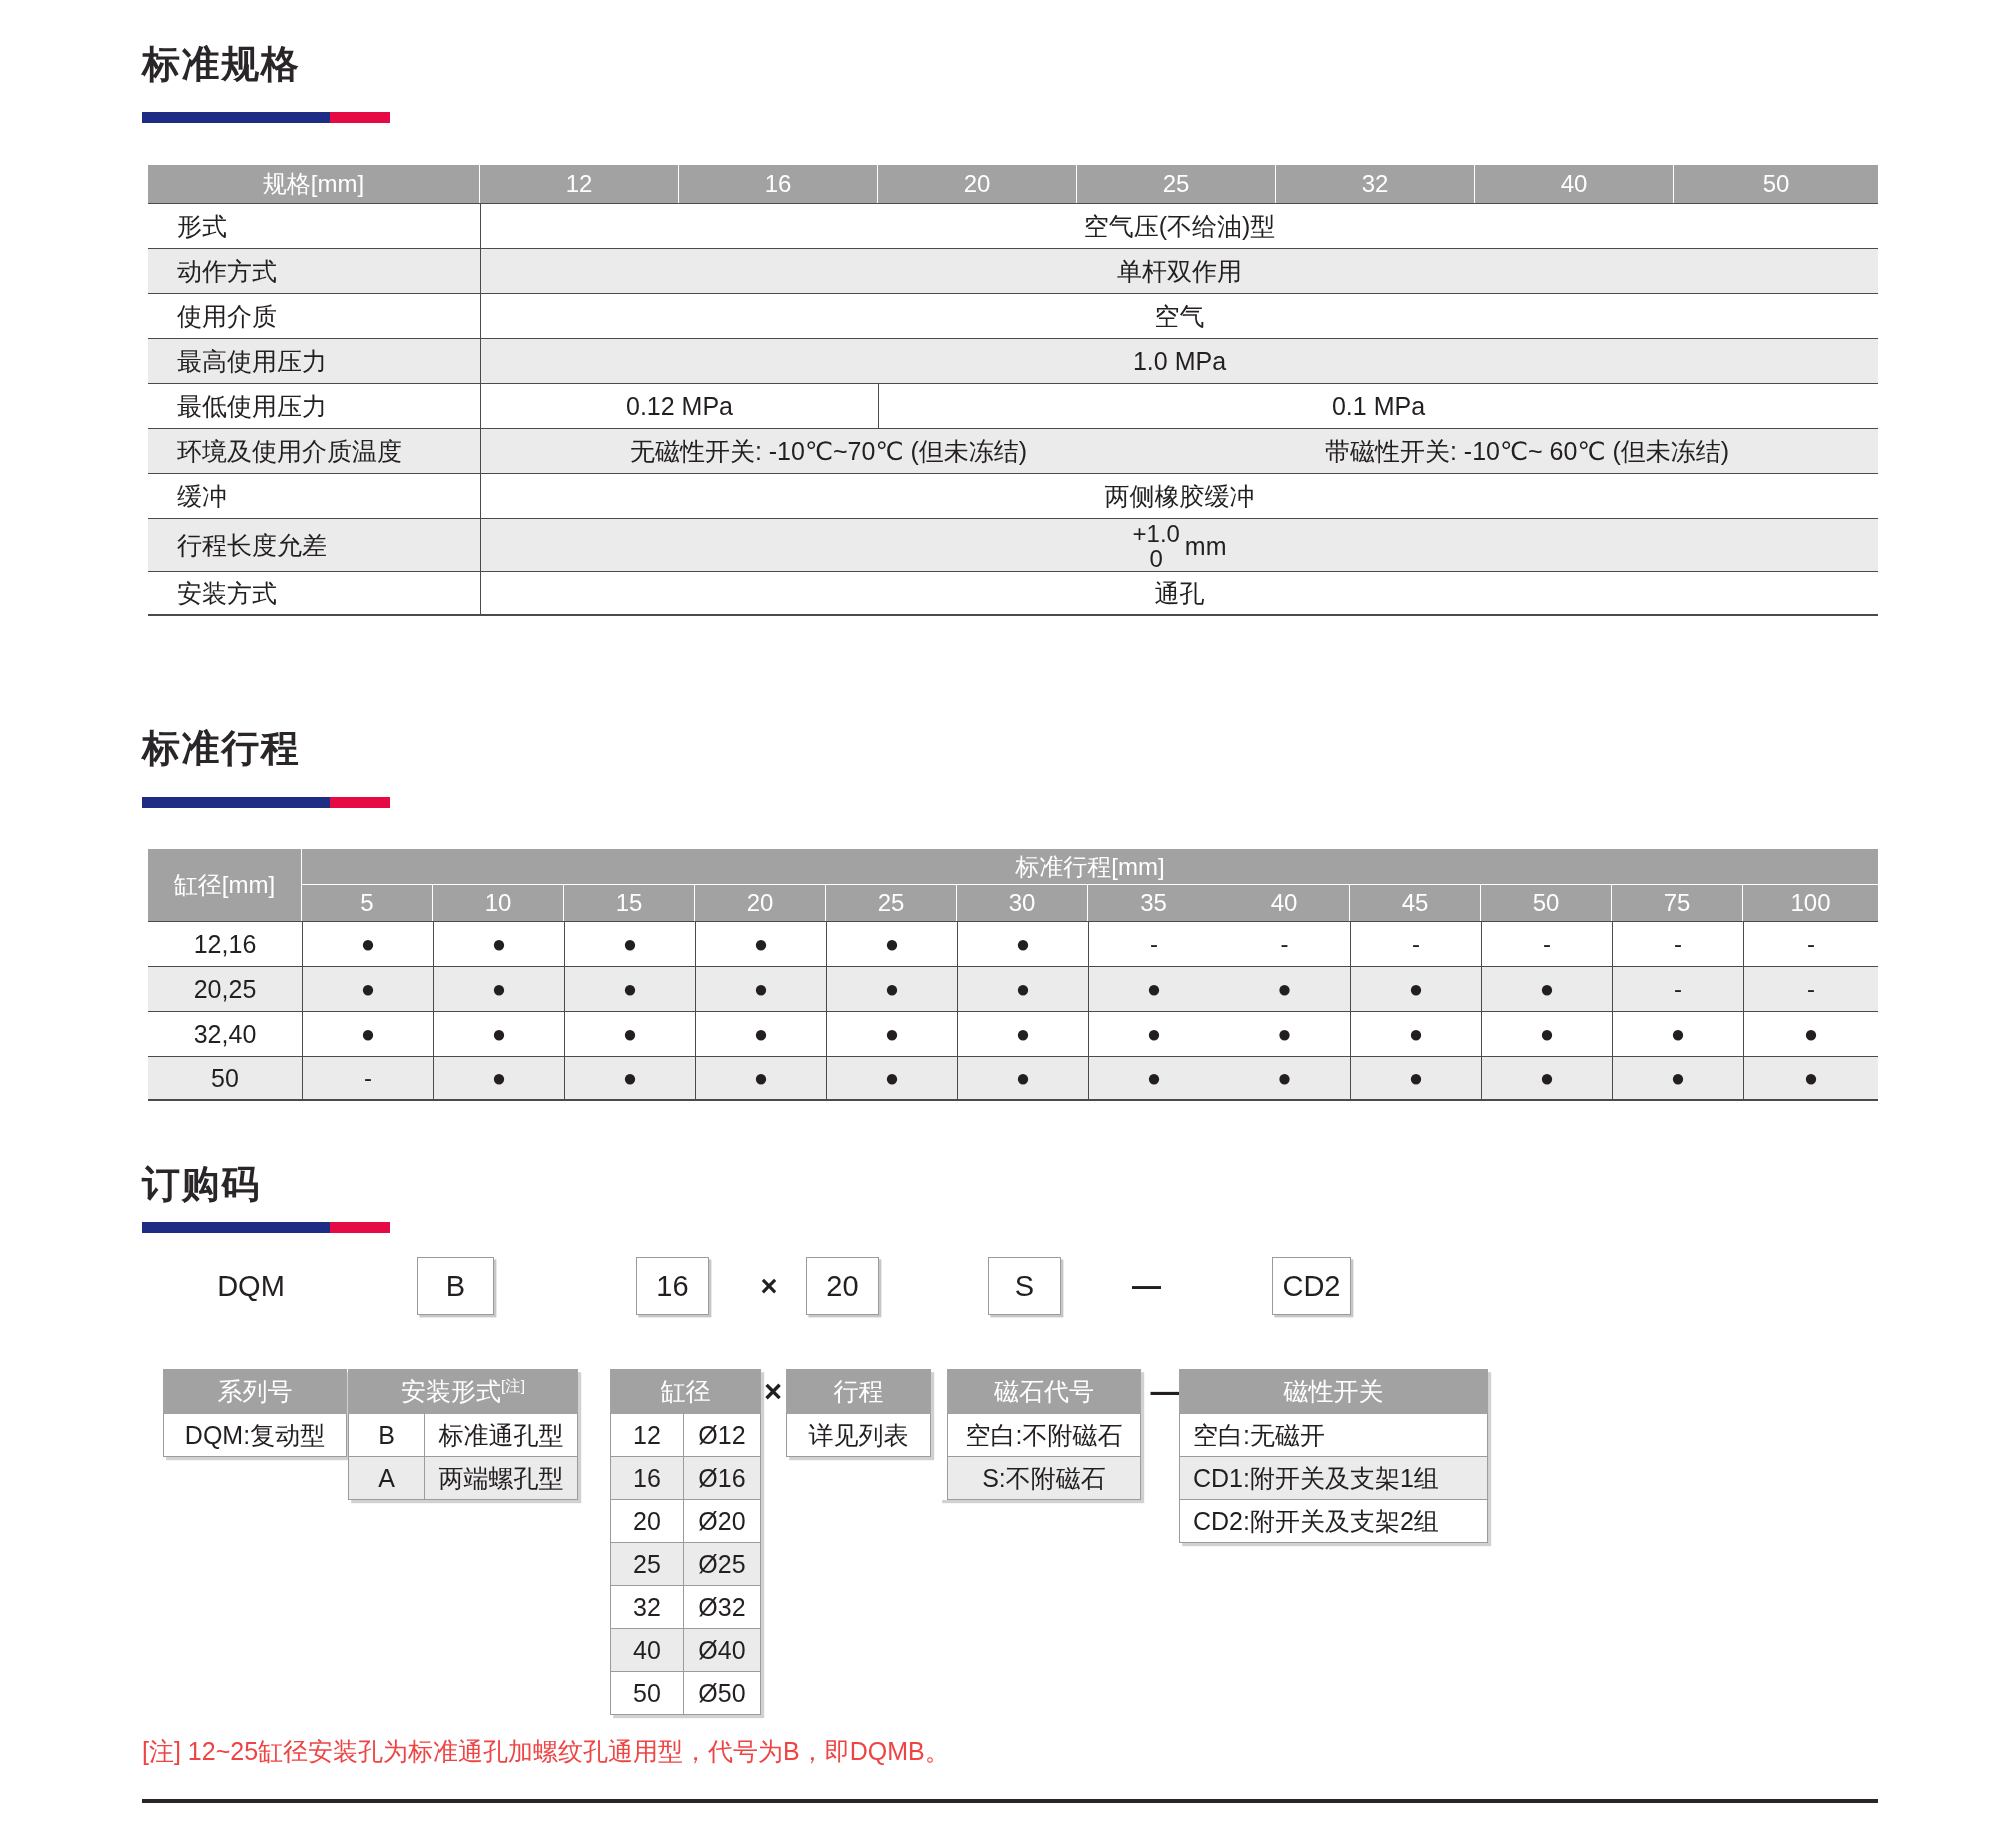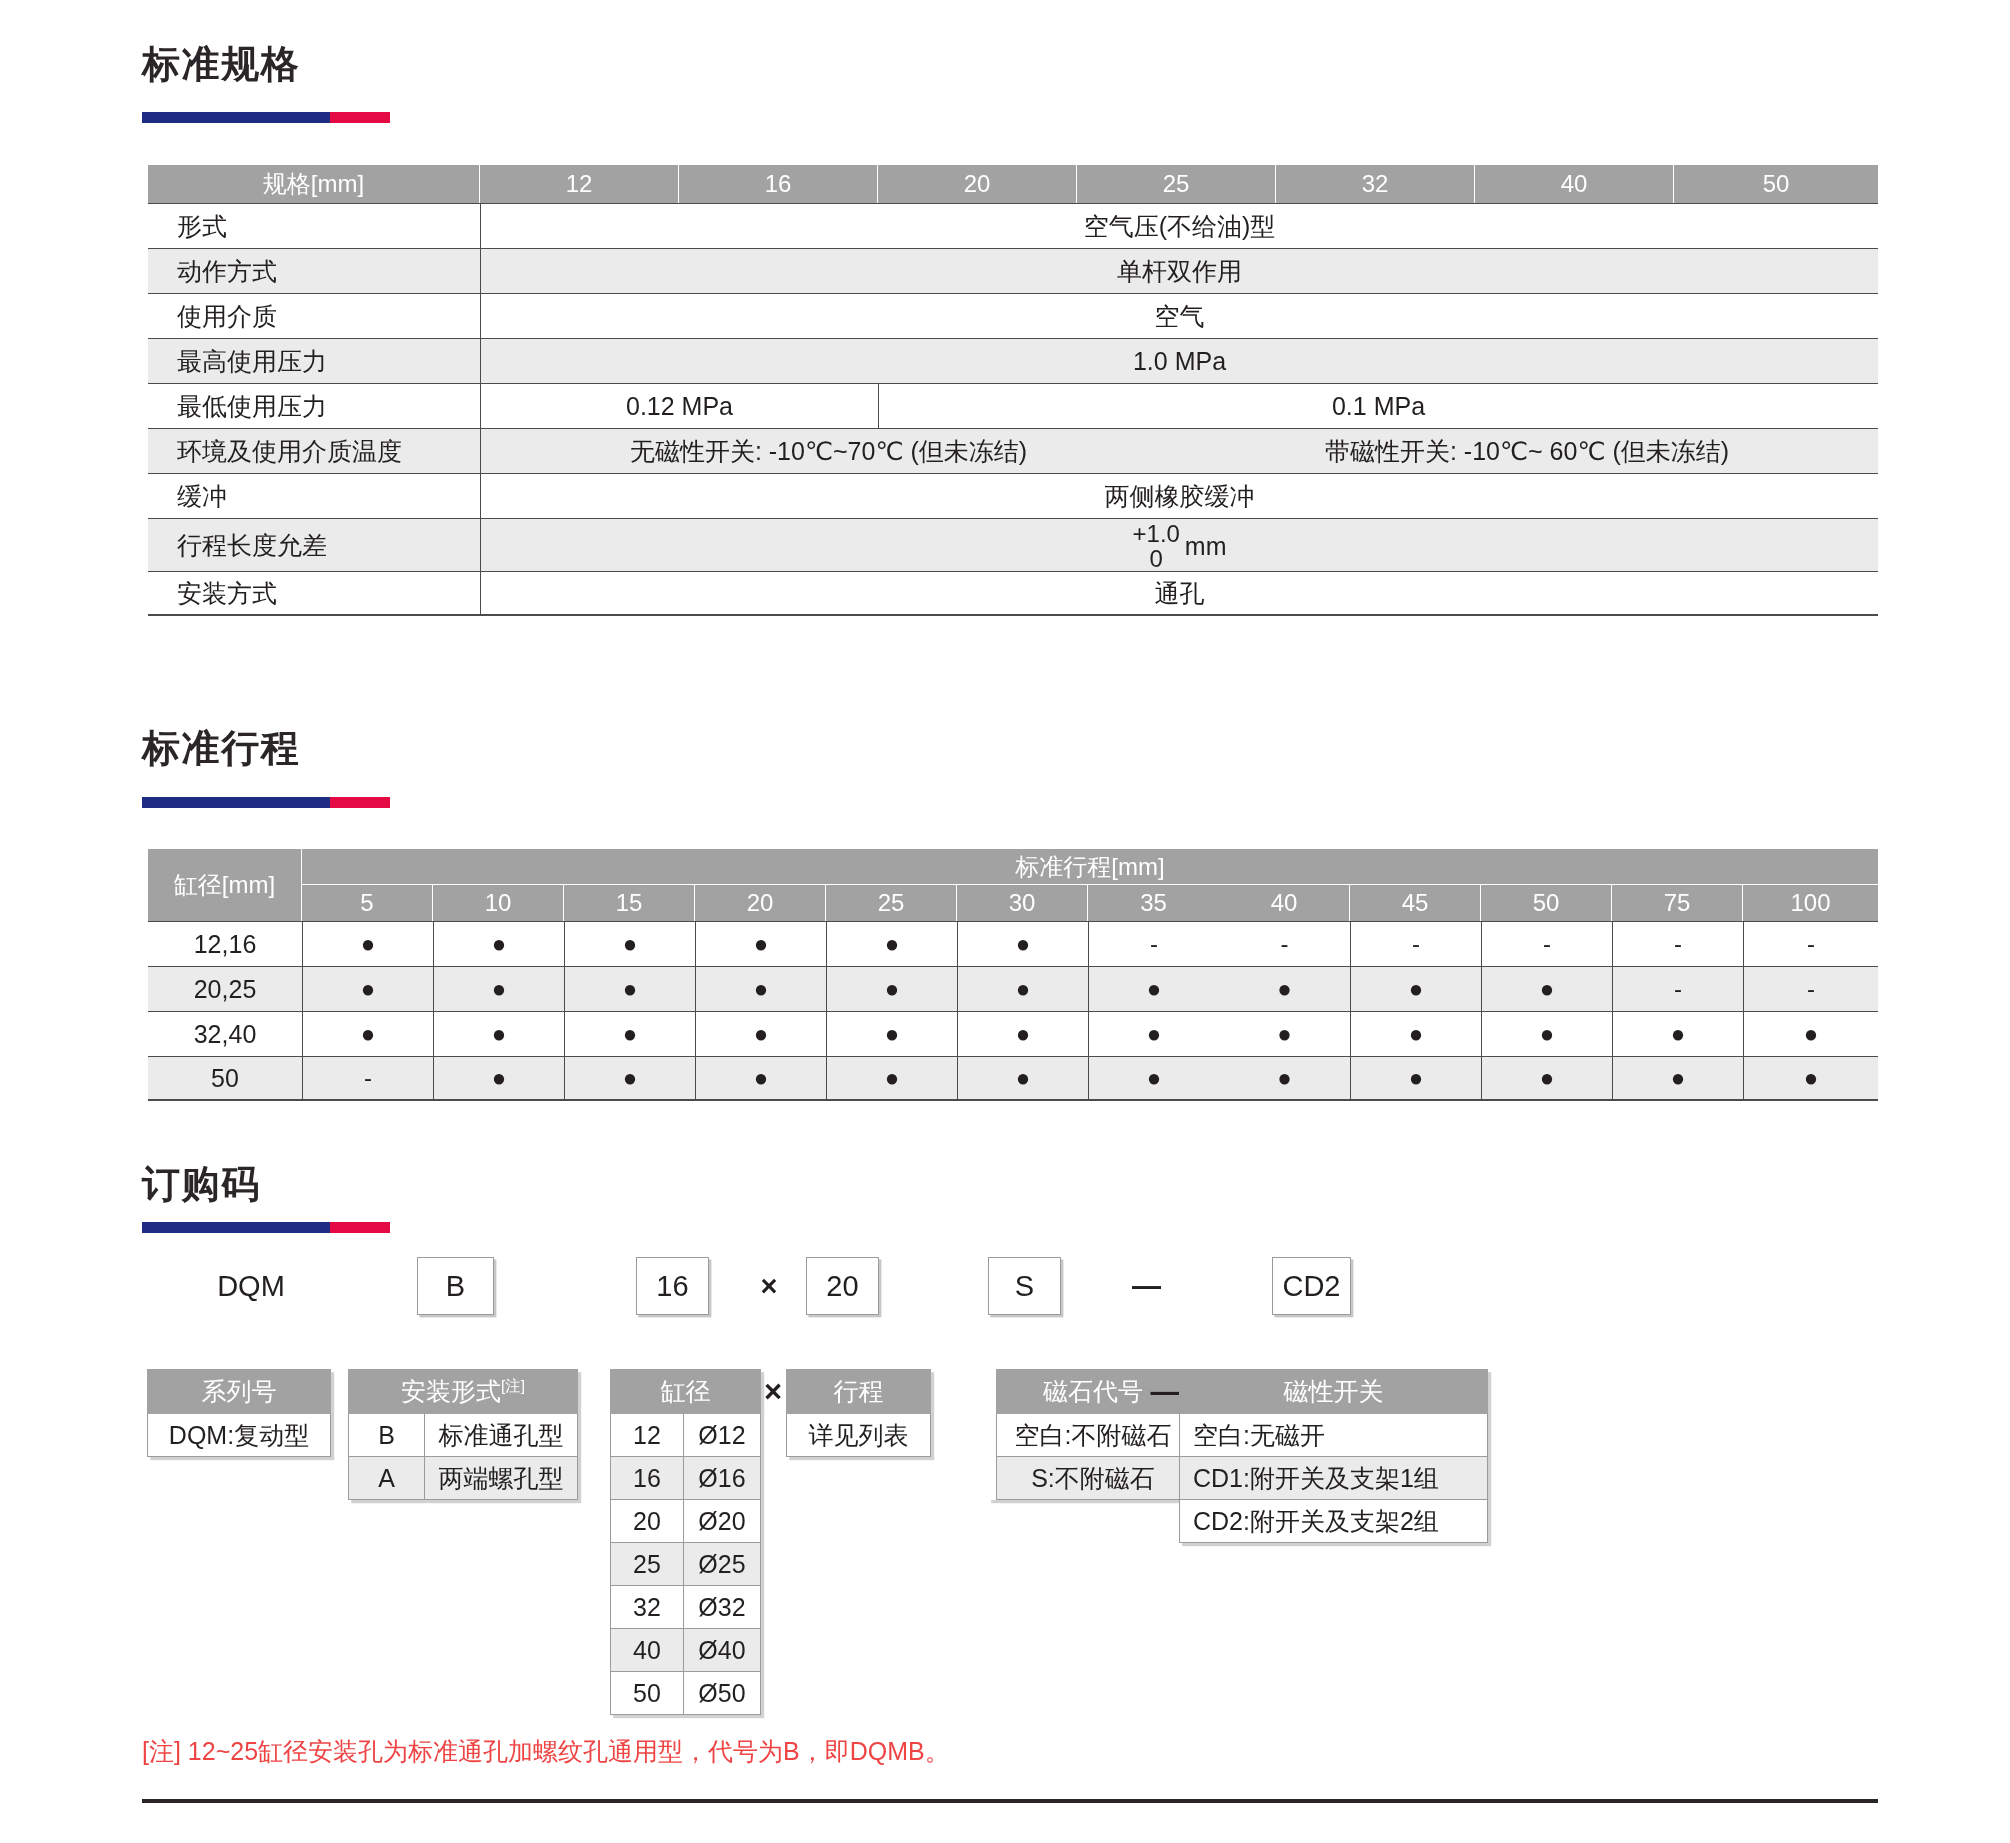--- a/index.html
+++ b/index.html
@@ -265,21 +265,21 @@
 
   <div class="code-item" style="left:190px;width:122px;">DQM</div>
   <div class="code-item codebox" style="left:417px;width:77px;">B</div>
   <div class="code-item codebox" style="left:636px;width:73px;">16</div>
   <div class="code-item conn" style="left:744px;width:50px;">×</div>
   <div class="code-item codebox" style="left:806px;width:73px;">20</div>
   <div class="code-item codebox" style="left:988px;width:73px;">S</div>
   <div class="code-item conn" style="left:1114px;width:65px;">—</div>
   <div class="code-item codebox" style="left:1272px;width:79px;">CD2</div>
 
-  <div class="grp" style="left:147px;width:184px;">
+  <div class="grp" style="left:163px;width:184px;">
     <div class="hd">系列号</div>
     <div class="row">
       <div class="cell">DQM:复动型</div>
     </div>
   </div>
 
   <div class="grp g-mount" style="left:348px;width:230px;">
     <div class="hd">
       <span>安装形式</span>
       <span class="hsup">[注]</span>
@@ -328,21 +328,21 @@
 
   <div class="grp-conn" style="left:759px;width:28px;">×</div>
 
   <div class="grp" style="left:786px;width:145px;">
     <div class="hd">行程</div>
     <div class="row">
       <div class="cell">详见列表</div>
     </div>
   </div>
 
-  <div class="grp" style="left:988px;width:194px;padding-left:8px;">
+  <div class="grp" style="left:939px;width:194px;padding-left:8px;">
     <div class="hd">磁石代号</div>
     <div class="row">
       <div class="cell">空白:不附磁石</div>
     </div>
     <div class="row gray">
       <div class="cell">S:不附磁石</div>
     </div>
   </div>
 
   <div class="grp-conn" style="left:1153px;width:26px;">—</div>

